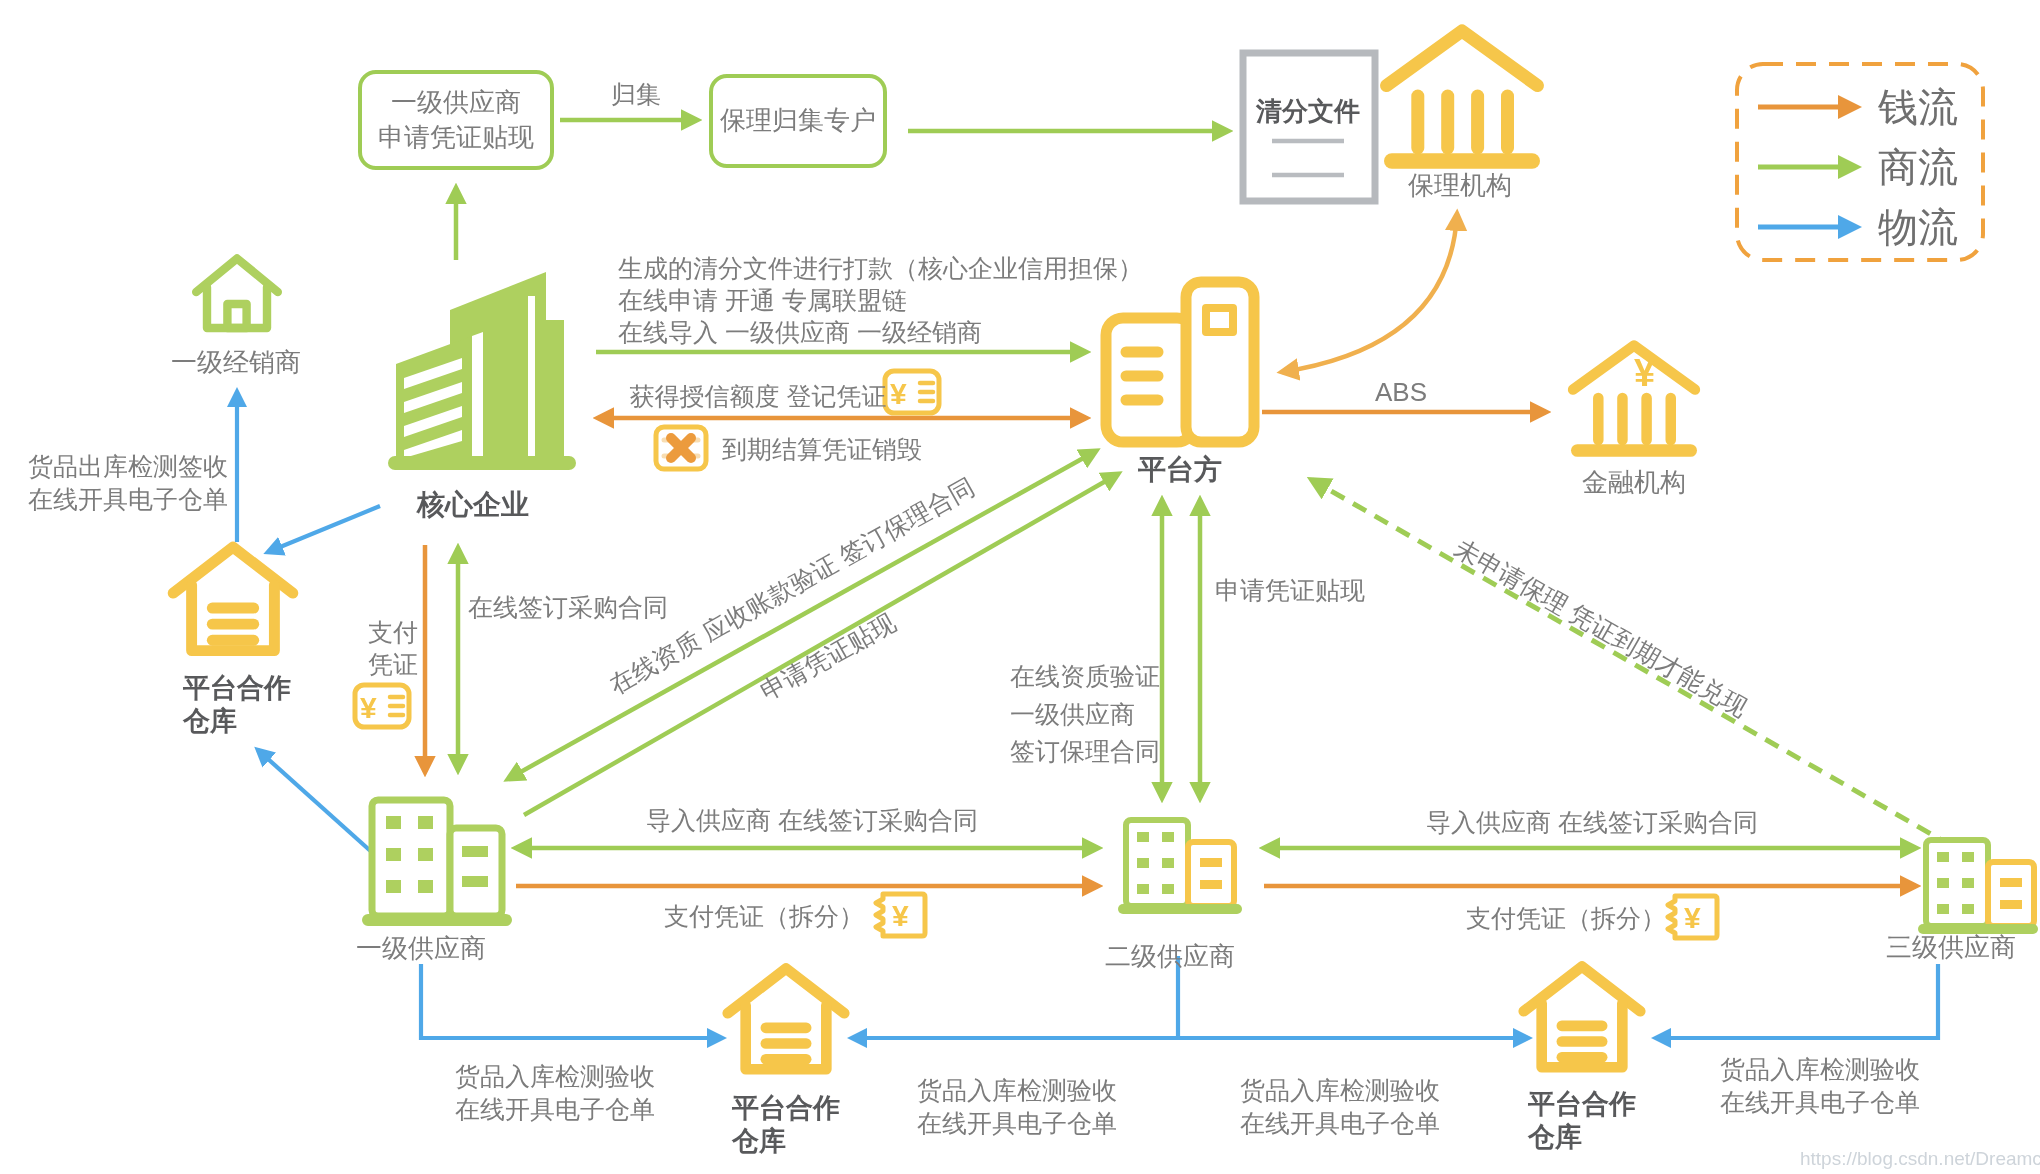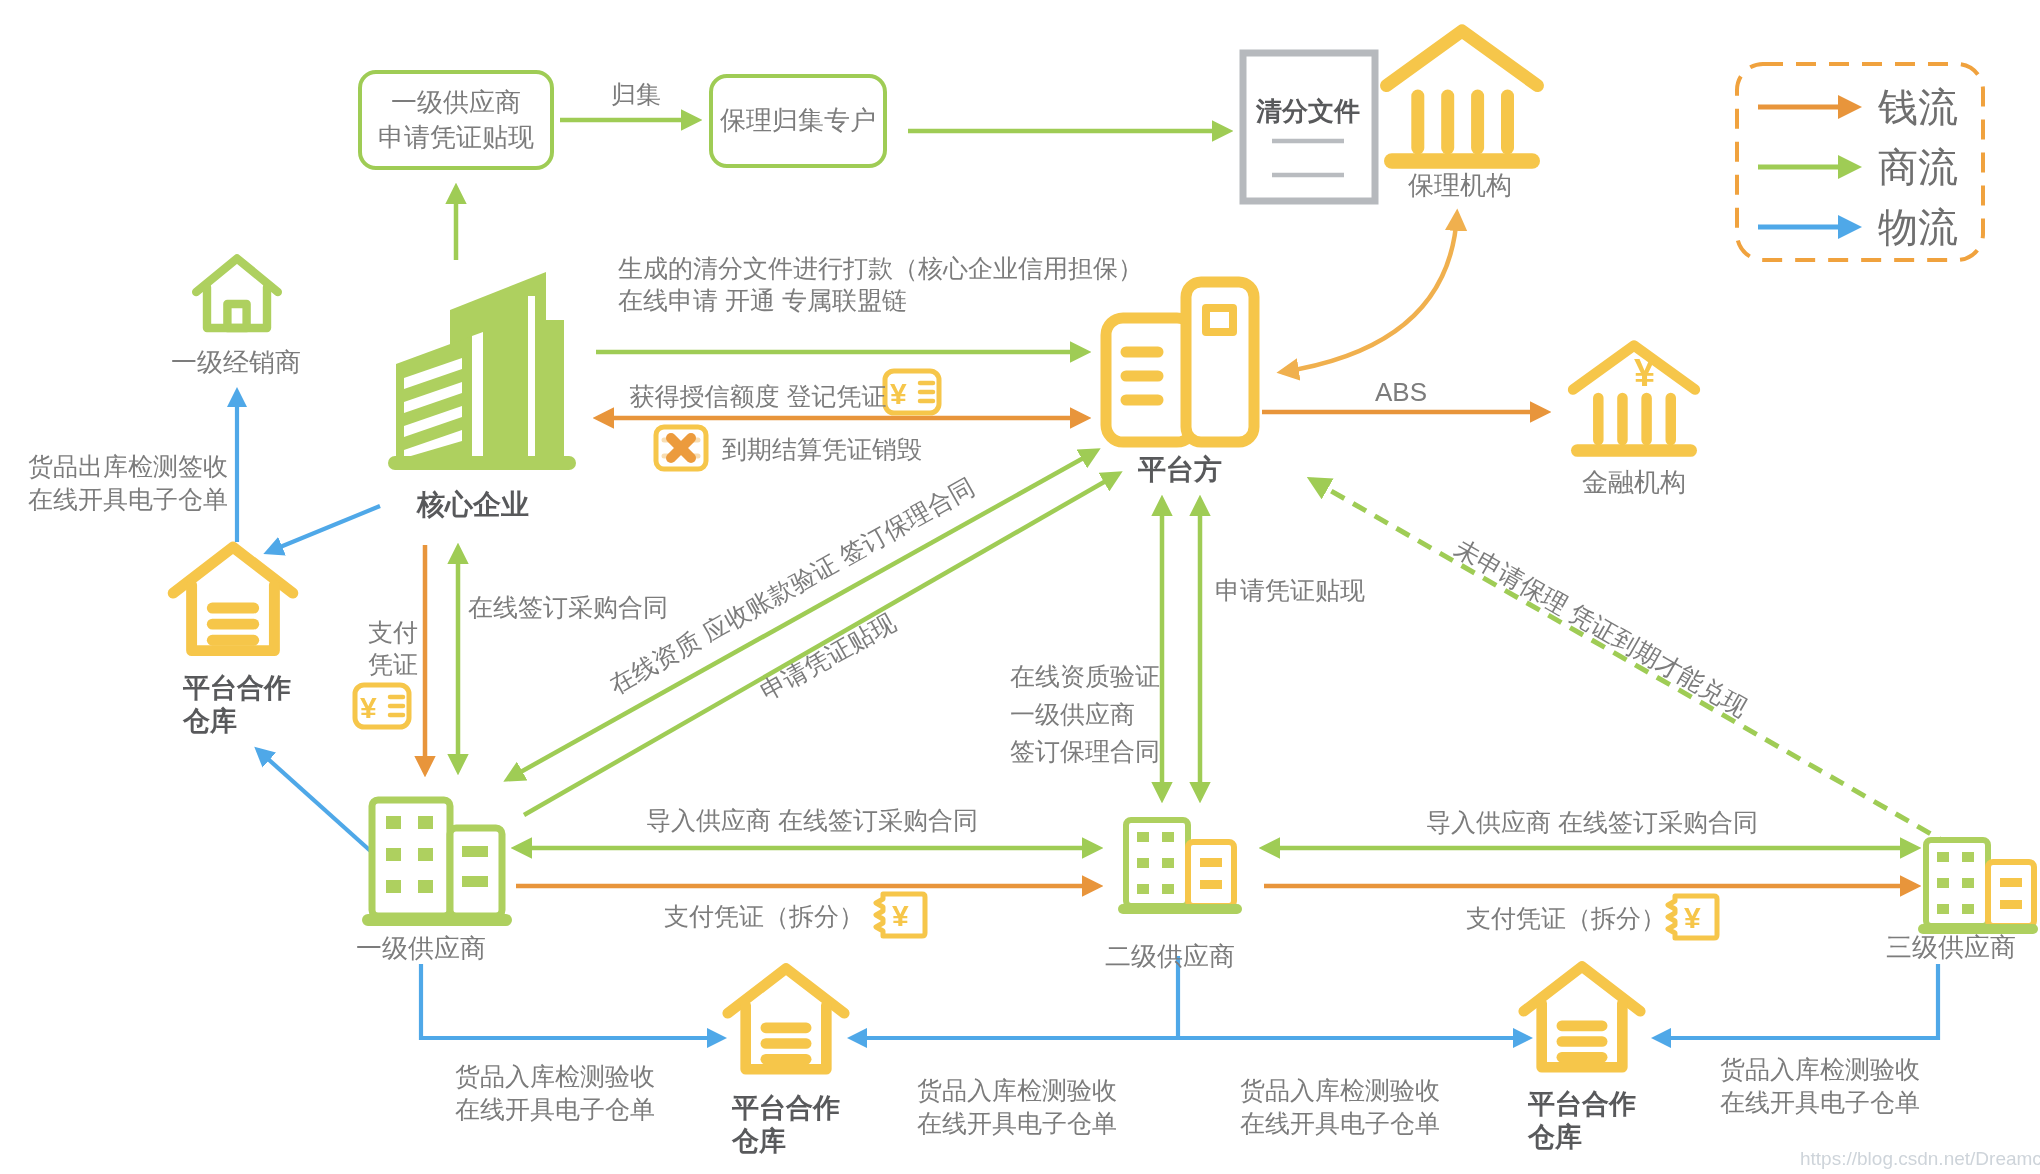--- a/index.html
+++ b/index.html
@@ -267,20 +267,21 @@
 <div class="lbl cx node" style="left:237px;top:672px;font-size:27px;line-height:1.22;">
   <div>平台合作</div>
   <div>仓库</div>
 </div>
 
 <div class="lbl c node" style="left:473px;top:505px;">核心企业</div>
 
 <div class="lbl" style="left:618px;top:252px;line-height:1.28;">
   <div>生成的清分文件进行打款（核心企业信用担保）</div>
   <div>在线申请 开通 专属联盟链</div>
+  <div>在线导入 一级供应商 一级经销商</div>
 </div>
 
 <div class="lbl c" style="left:758px;top:396px;">获得授信额度 登记凭证</div>
 <div class="lbl" style="left:722px;top:433px;">到期结算凭证销毁</div>
 
 <div class="lbl c node" style="left:1180px;top:470px;">平台方</div>
 <div class="lbl c" style="left:1401px;top:392px;font-size:26px;">ABS</div>
 <div class="lbl c plain" style="left:1634px;top:482px;">金融机构</div>
 
 <div class="lbl" style="left:468px;top:591px;">在线签订采购合同</div>

